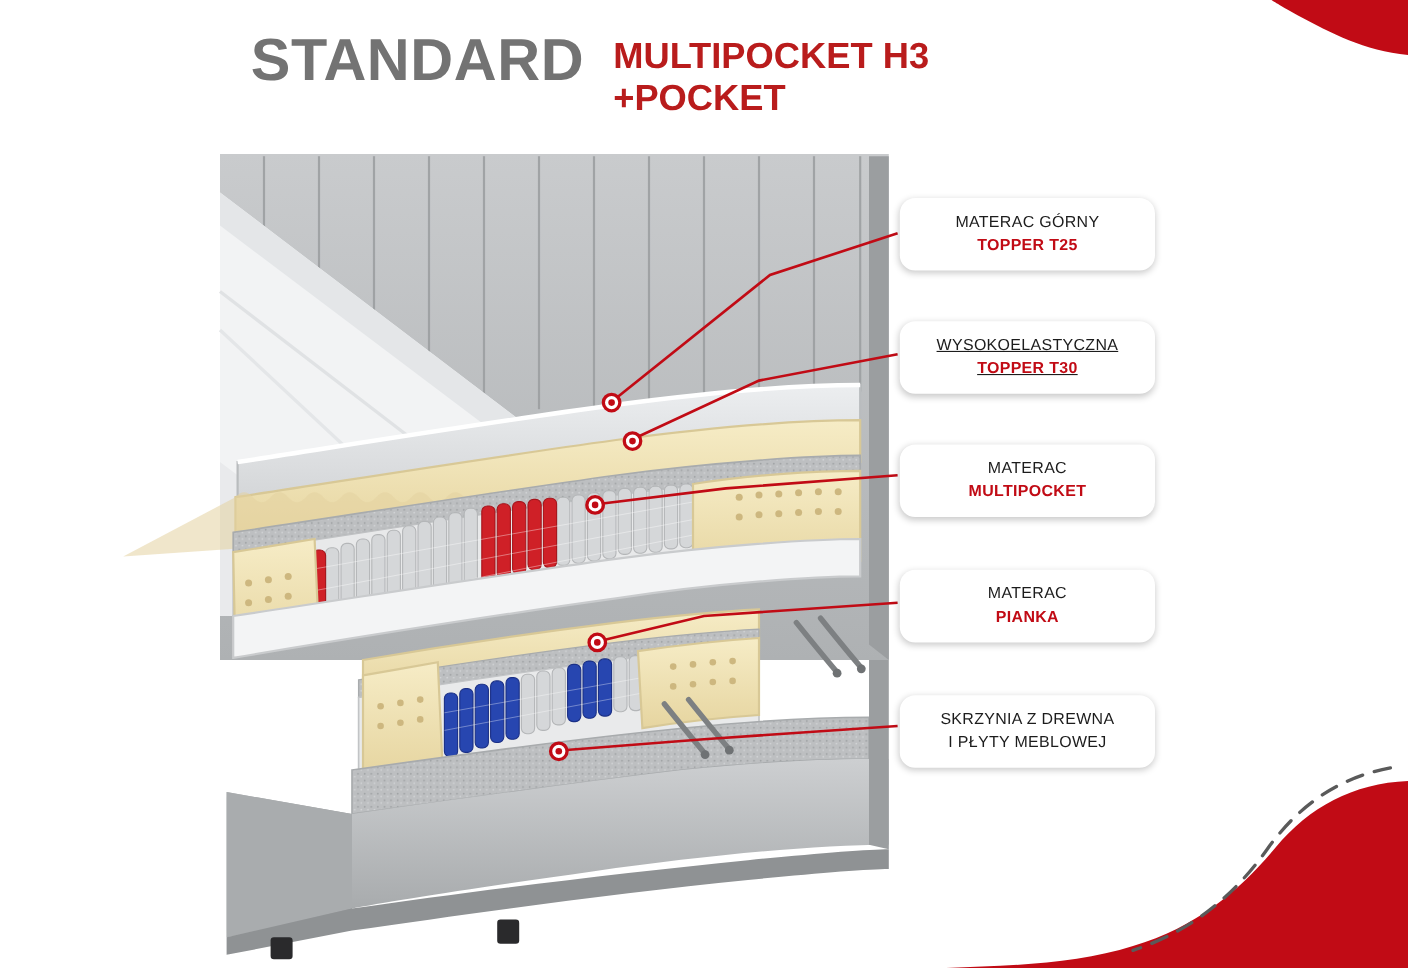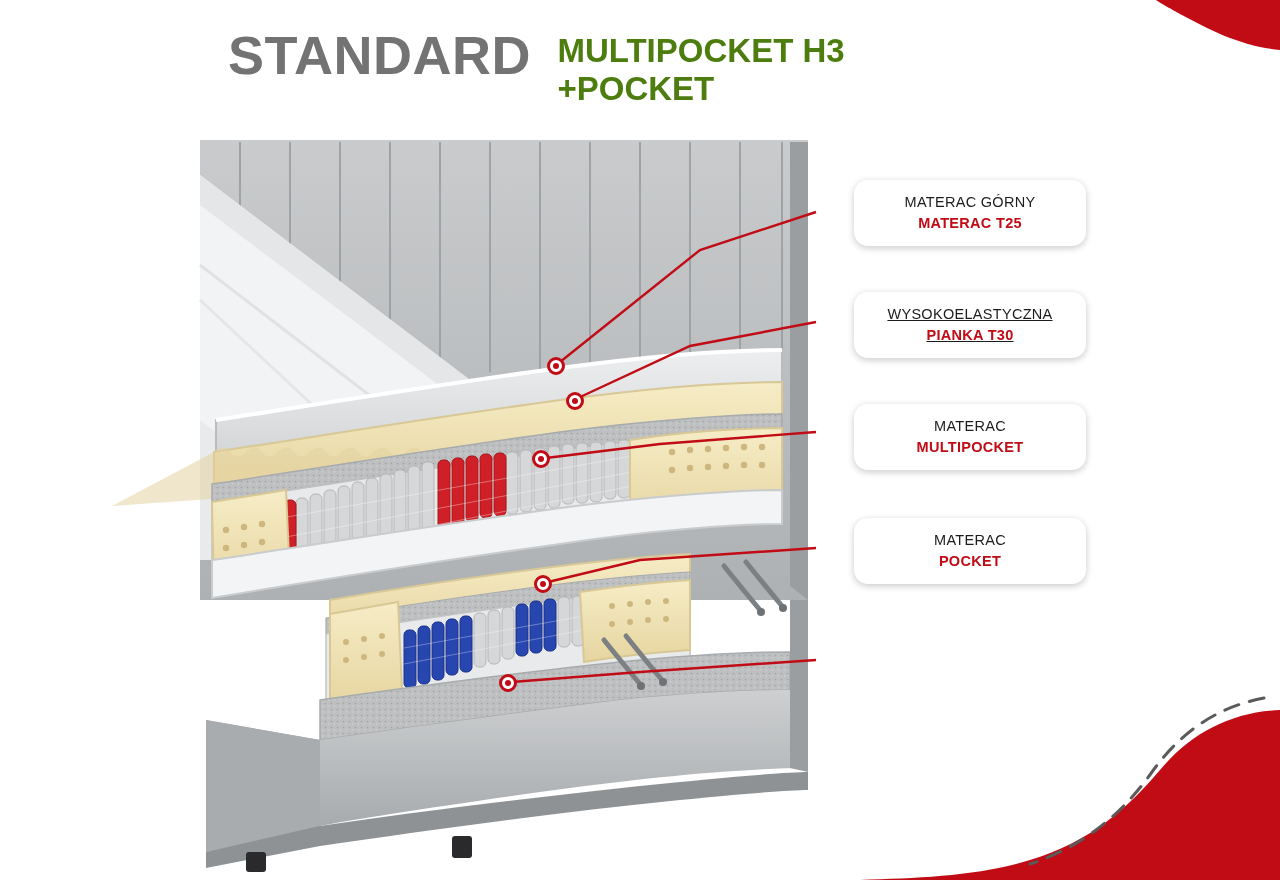--- a/index.html
+++ b/index.html
@@ -40,42 +40,41 @@
     letter-spacing: 0.5px;
     color: #737373;
     line-height: 62px;
     vertical-align: top;
   }
   .title-sub {
     display: inline-block;
     margin-left: 22px;
     font-size: 33px;
     font-weight: bold;
-    color: #4d7c0f;
+    color: #b91c1c;
     line-height: 38px;
     vertical-align: top;
     padding-top: 8px;
     max-width: 380px;
   }
 
   
   .callout {
     position: absolute;
     width: 232px;
     background: #ffffff;
     border-radius: 14px;
     box-shadow: 0 2px 7px rgba(0,0,0,0.22);
     padding: 12px 10px;
     box-sizing: border-box;
     text-align: center;
     color: #1c1c1c;
     font-size: 14.5px;
     line-height: 21px;
     letter-spacing: 0.3px;
-    margin-left: 36px;
   }
   .callout .l1 { display: block; }
   .callout .l2 { display: block; font-weight: bold; color: #c10b15; }
   .callout.two-plain .l2 { color: #1c1c1c; font-weight: normal; }
 
   
   #leaders { position: absolute; left: 0; top: 0; }
 
   
   #illu { position: absolute; left: 0; top: 0; }
@@ -357,32 +356,36 @@
       <circle cx="541" cy="459" r="3" fill="#c10b15"></circle>
       <circle cx="543" cy="584" r="7.5" fill="#ffffff" stroke="#c10b15" stroke-width="3"></circle>
       <circle cx="543" cy="584" r="3" fill="#c10b15"></circle>
       <circle cx="508" cy="683" r="7.5" fill="#ffffff" stroke="#c10b15" stroke-width="3"></circle>
       <circle cx="508" cy="683" r="3" fill="#c10b15"></circle>
     </g>
   </svg>
 
   <div class="callout" style="left:818px; top:180px;">
     <span class="l1">MATERAC GÓRNY</span>
-    <span class="l2">MATERAC T25</span>
+    <span class="l2">TOPPER T25</span>
   </div>
 
   <div class="callout" style="left:818px; top:292px;text-decoration:underline;">
     <span class="l1">WYSOKOELASTYCZNA</span>
-    <span class="l2">PIANKA T30</span>
+    <span class="l2">TOPPER T30</span>
   </div>
 
   <div class="callout" style="left:818px; top:404px;">
     <span class="l1">MATERAC</span>
     <span class="l2">MULTIPOCKET</span>
   </div>
 
   <div class="callout" style="left:818px; top:518px;">
     <span class="l1">MATERAC</span>
-    <span class="l2">POCKET</span>
-  </div>
-
+    <span class="l2">PIANKA</span>
+  </div>
+
+  <div class="callout two-plain" style="left:818px; top:632px;">
+    <span class="l1">SKRZYNIA Z DREWNA</span>
+    <span class="l2">I PŁYTY MEBLOWEJ</span>
+  </div>
 
 </div>
 
 </body></html>

